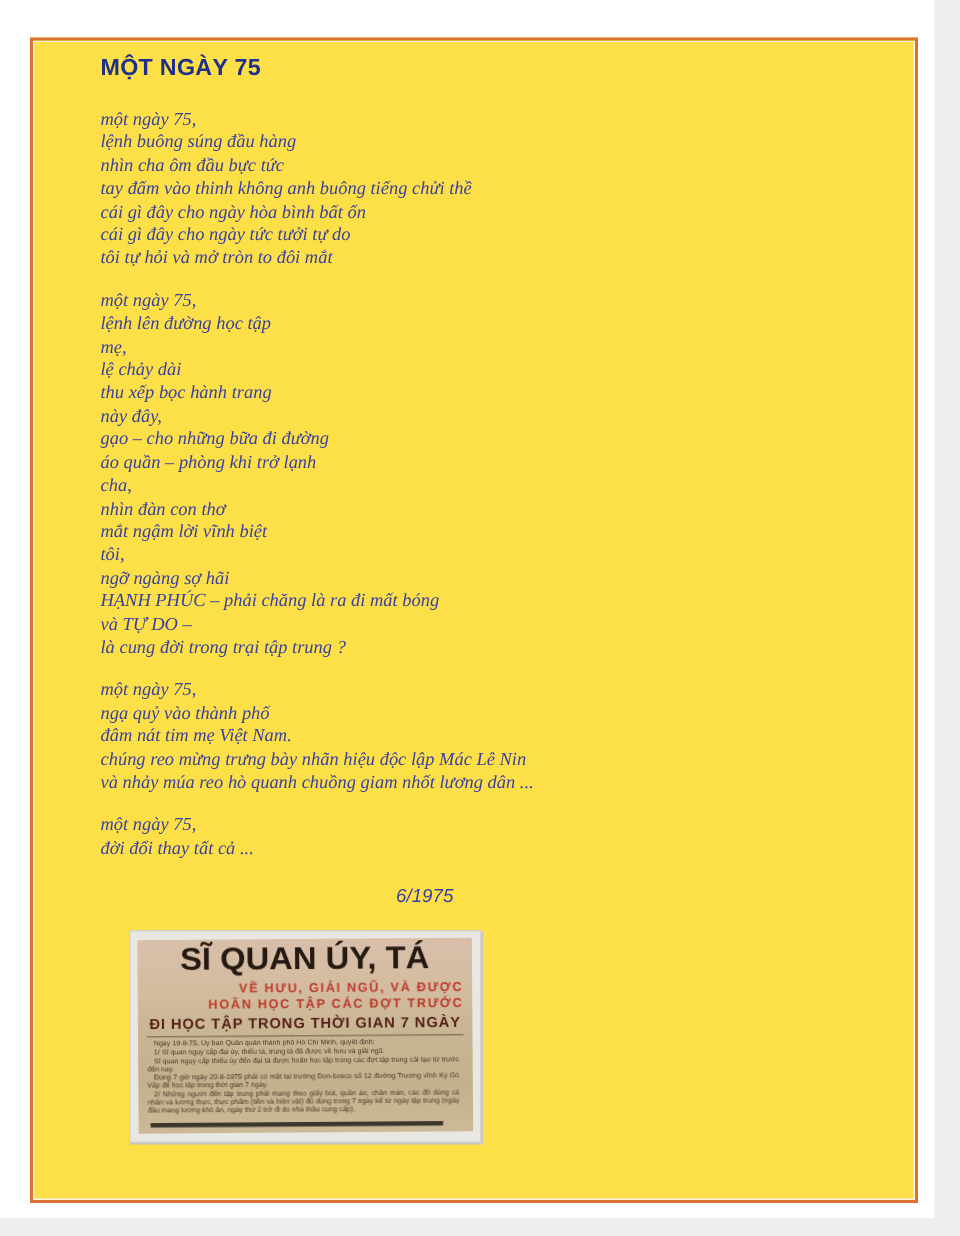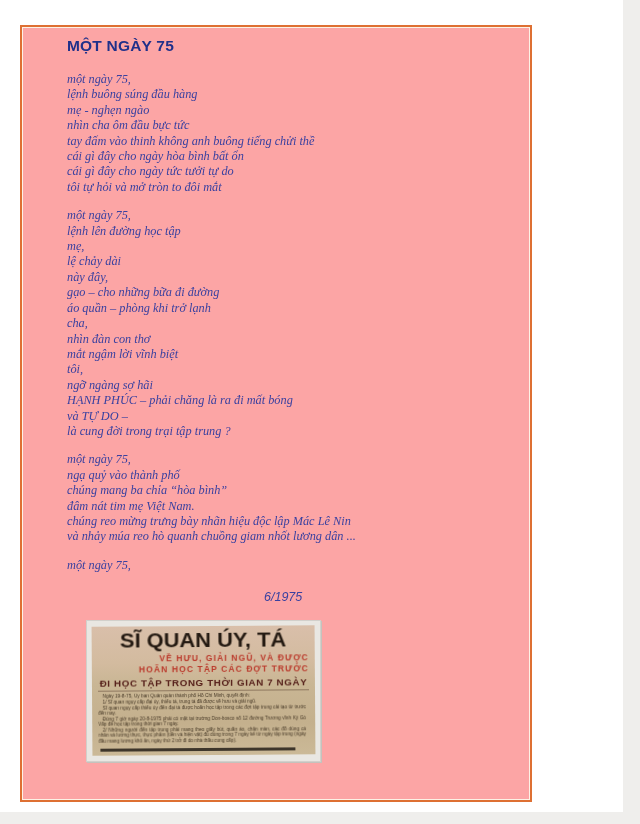--- a/index.html
+++ b/index.html
@@ -2,24 +2,24 @@
 <html style="--accent: #de7033; --title_text: #20308a; --poem_text: #3a41a0; --np_paper: #c9b694; --np_ink: #241a12; --np_red: #bb3a2c;"><head>
 <meta charset="utf-8">
 <style>
   * { margin:0; padding:0; box-sizing:border-box; }
   html,body { width:640px; height:824px; }
   body { background:#efeeec; font-family:"Liberation Sans", sans-serif; }
   .sheet {
     position:relative; width:623px; height:812px; background:#ffffff;
   }
   .frame {
-    position:absolute; left:20px; top:25px; width:512px; height:777px;
+    position:absolute; left:20px; top:25px; width:592px; height:777px;
     border:2px solid var(--accent,#de7033);
     box-shadow: inset 0 0 0 1px #fdf3e6;
-    background:#fca5a5;
+    background:#fde047;
   }
   .content { padding:10px 20px 0 45px; }
   .page-title {
     color:var(--title_text,#20308a);
     font-size:15.5px; font-weight:bold; letter-spacing:.2px;
     margin-bottom:17px;
   }
   .stanza { margin-bottom:13px;font-family:Liberation Serif, serif; }
   .poem-line {
     color:var(--poem_text,#3a41a0);
@@ -84,57 +84,57 @@
 
 <div class="sheet">
   <div class="frame">
     <div class="content">
 
       <h1 class="page-title">MỘT NGÀY 75</h1>
 
       <div class="stanza">
         <div class="poem-line">một ngày 75,</div>
         <div class="poem-line">lệnh buông súng đầu hàng</div>
-        <div class="poem-line">mẹ - nghẹn ngào</div>
         <div class="poem-line">nhìn cha ôm đầu bực tức</div>
         <div class="poem-line">tay đấm vào thinh không anh buông tiếng chửi thề</div>
         <div class="poem-line">cái gì đây cho ngày hòa bình bất ổn</div>
         <div class="poem-line">cái gì đây cho ngày tức tưởi tự do</div>
         <div class="poem-line">tôi tự hỏi và mở tròn to đôi mắt</div>
       </div>
 
       <div class="stanza">
         <div class="poem-line">một ngày 75,</div>
         <div class="poem-line">lệnh lên đường học tập</div>
         <div class="poem-line">mẹ,</div>
         <div class="poem-line">lệ chảy dài</div>
+        <div class="poem-line">thu xếp bọc hành trang</div>
         <div class="poem-line">này đây,</div>
         <div class="poem-line">gạo – cho những bữa đi đường</div>
         <div class="poem-line">áo quần – phòng khi trở lạnh</div>
         <div class="poem-line">cha,</div>
         <div class="poem-line">nhìn đàn con thơ</div>
         <div class="poem-line">mắt ngậm lời vĩnh biệt</div>
         <div class="poem-line">tôi,</div>
         <div class="poem-line">ngỡ ngàng sợ hãi</div>
         <div class="poem-line">HẠNH PHÚC – phải chăng là ra đi mất bóng</div>
         <div class="poem-line">và TỰ DO –</div>
         <div class="poem-line">là cung đời trong trại tập trung ?</div>
       </div>
 
       <div class="stanza">
         <div class="poem-line">một ngày 75,</div>
         <div class="poem-line">ngạ quỷ vào thành phố</div>
-        <div class="poem-line">chúng mang ba chỉa “hòa bình”</div>
         <div class="poem-line">đâm nát tim mẹ Việt Nam.</div>
         <div class="poem-line">chúng reo mừng trưng bày nhãn hiệu độc lập Mác Lê Nin</div>
         <div class="poem-line">và nhảy múa reo hò quanh chuồng giam nhốt lương dân ...</div>
       </div>
 
       <div class="stanza">
         <div class="poem-line">một ngày 75,</div>
+        <div class="poem-line">đời đổi thay tất cả ...</div>
       </div>
 
       <div class="date-line">6/1975</div>
 
       <div class="clip-photo">
         <div class="clip-paper">
           <div class="np-headline">SĨ QUAN ÚY, TÁ</div>
           <div class="np-red first">VỀ HƯU, GIẢI NGŨ, VÀ ĐƯỢC</div>
           <div class="np-red">HOÃN HỌC TẬP CÁC ĐỢT TRƯỚC</div>
           <div class="np-subhead">ĐI HỌC TẬP TRONG THỜI GIAN 7 NGÀY</div>

